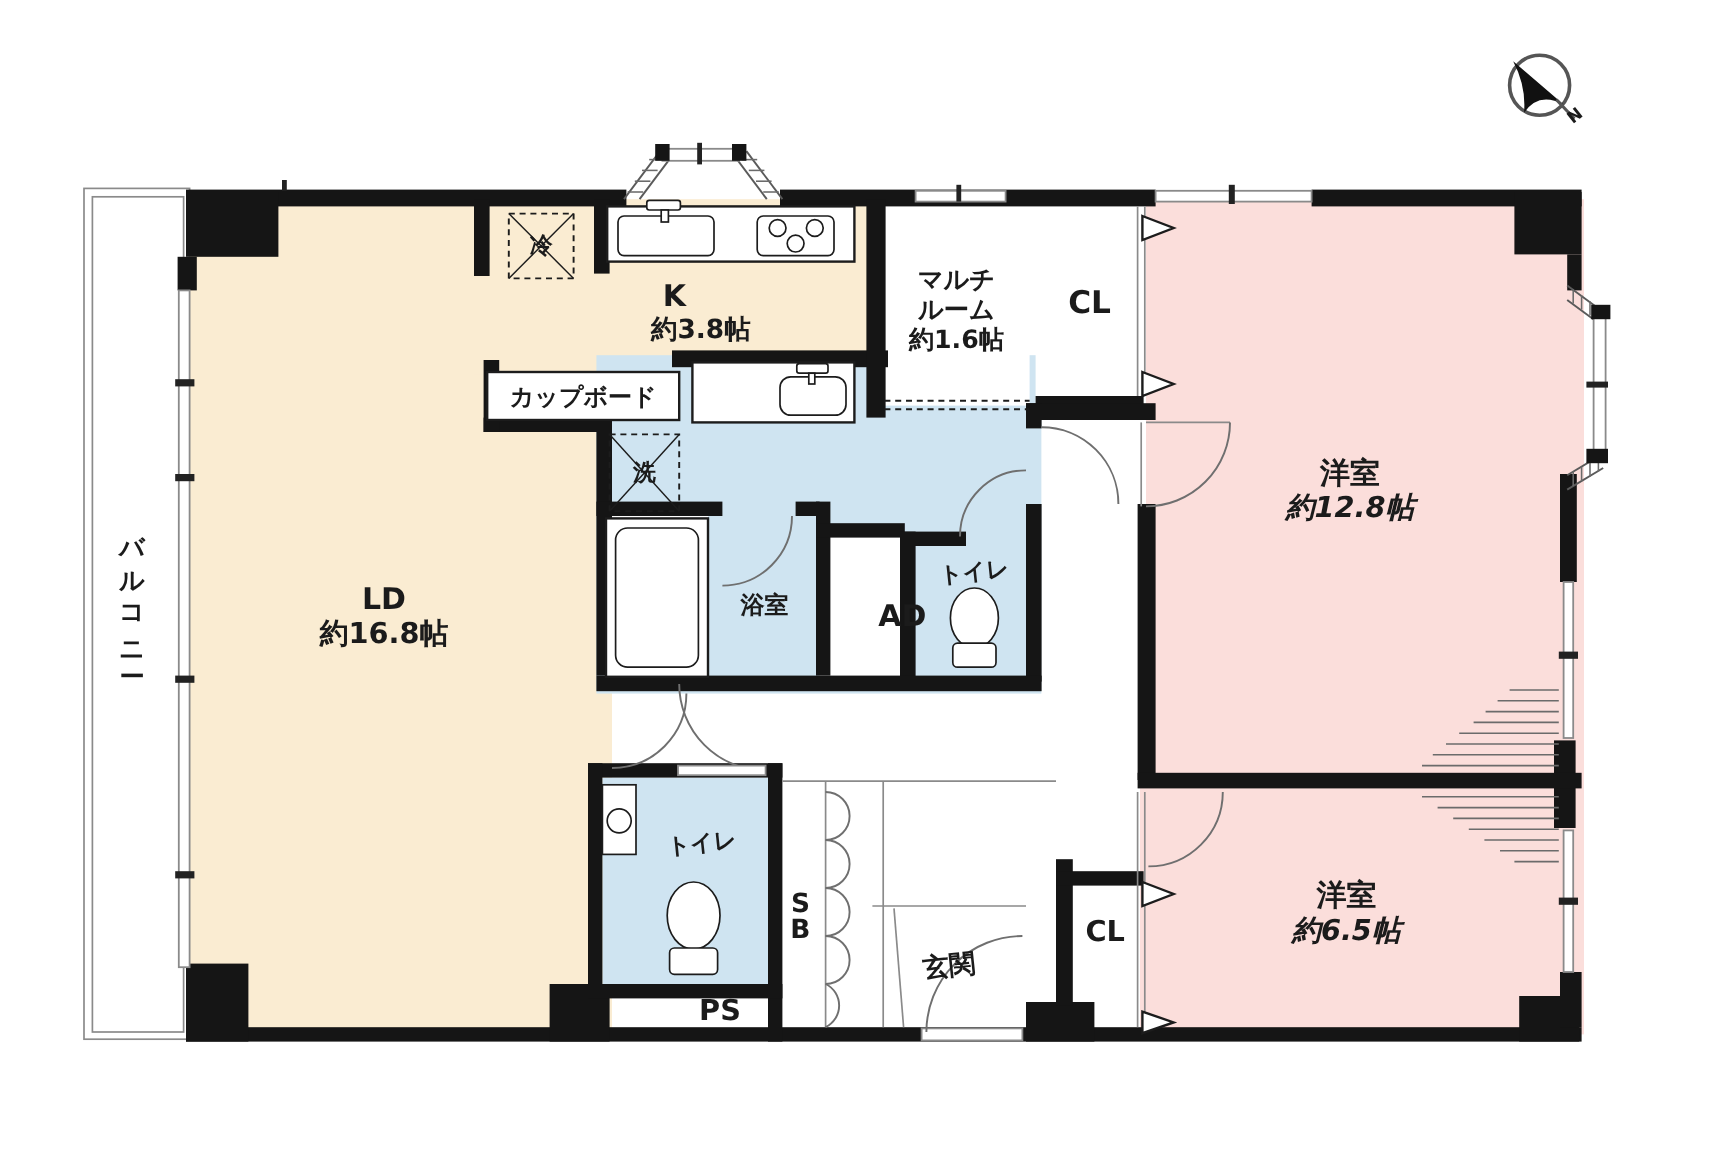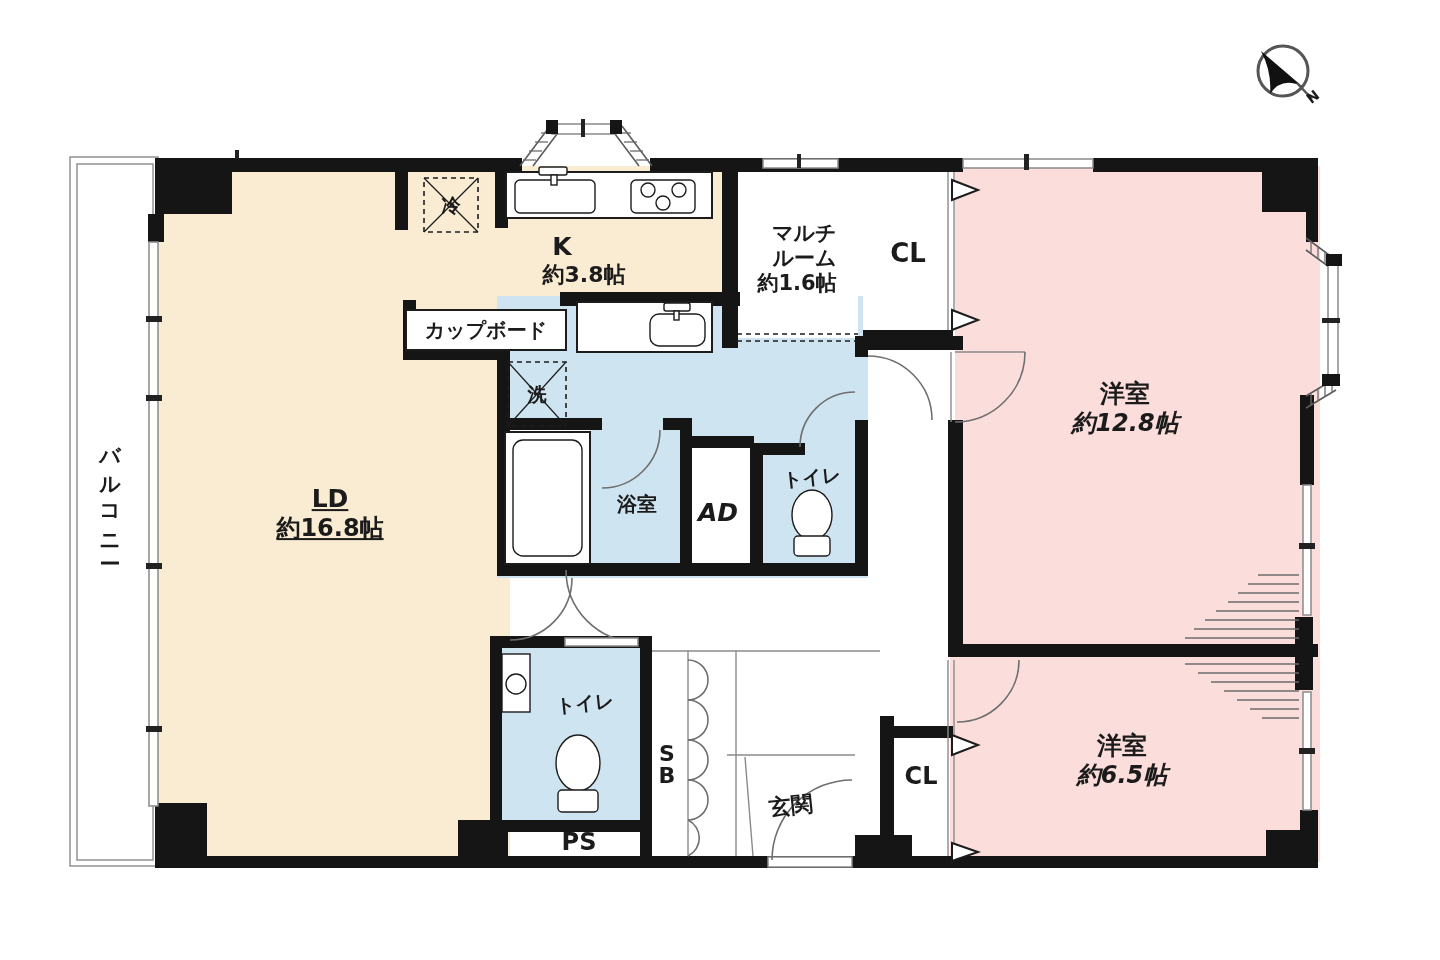--- a/index.html
+++ b/index.html
@@ -297,39 +297,39 @@
 
   <g>
     <circle cx="1283" cy="71" r="25" fill="none" stroke="#555" stroke-width="3"></circle>
     <path d="M 1261,51 L 1303,87 Q 1282,76 1270,94 Q 1272,72 1261,51 Z" fill="#111"></path>
     <line x1="1297" y1="83" x2="1312" y2="99" stroke="#555" stroke-width="2.5"></line>
   </g>
 </svg>
 
 <div class="lbl-v" style="left:96px;top:432px;font-size:21px;">バルコニー</div>
 
-<div class="lbl" style="left:330px;top:513px;font-size:25px;text-decoration:underline;">
+<div class="lbl" style="left:320px;top:513px;font-size:25px;">
   <div>LD</div>
   <div style="font-size:24px;">約16.8帖</div>
 </div>
 
 <div class="lbl" style="left:562px;top:260px;font-size:25px;">
   <div>K</div>
   <div style="font-size:22px;margin-left:44px;">約3.8帖</div>
 </div>
 
 <div class="lbl" style="left:486px;top:331px;font-size:20px;text-align:center;">カップボード</div>
 <div class="lbl" style="left:451px;top:205px;font-size:19px;">冷</div>
 <div class="lbl" style="left:537px;top:394px;font-size:19px;">洗</div>
 <div class="lbl" style="left:637px;top:505px;font-size:20px;">浴室</div>
-<div class="lbl" style="left:718px;top:513px;font-size:25px;font-style:italic;">AD</div>
+<div class="lbl" style="left:752px;top:513px;font-size:25px;">AD</div>
 <div class="lbl tilt" style="left:812px;top:477px;font-size:19px;">トイレ</div>
 <div class="lbl tilt" style="left:585px;top:703px;font-size:19px;">トイレ</div>
 
-<div class="lbl" style="left:797px;top:258px;font-size:21px;text-align:right;">
+<div class="lbl" style="left:797px;top:258px;font-size:21px;">
   <div>マルチ</div>
   <div>ルーム</div>
   <div>約1.6帖</div>
 </div>
 
 <div class="lbl" style="left:908px;top:253px;font-size:26px;">CL</div>
 
 <div class="lbl" style="left:1125px;top:408px;font-size:25px;">
   <div>洋室</div>
   <div style="font-size:24px;font-style:italic;">約12.8帖</div>
@@ -340,17 +340,17 @@
   <div style="font-size:24px;font-style:italic;">約6.5帖</div>
 </div>
 
 <div class="lbl" style="left:667px;top:765px;font-size:22px;line-height:1.0;">
   <div>S</div>
   <div>B</div>
 </div>
 
 <div class="lbl tilt" style="left:791px;top:806px;font-size:22px;">玄関</div>
 <div class="lbl" style="left:921px;top:776px;font-size:24px;">CL</div>
-<div class="lbl" style="left:579px;top:842px;font-size:24px;">PS</div>
+<div class="lbl" style="left:600px;top:842px;font-size:24px;">PS</div>
 
 <div class="lbl" style="left:1313px;top:97px;font-size:14px;transform:translate(-50%,-50%) rotate(-38deg);">N</div>
 
 </div>
 
 </body></html>

